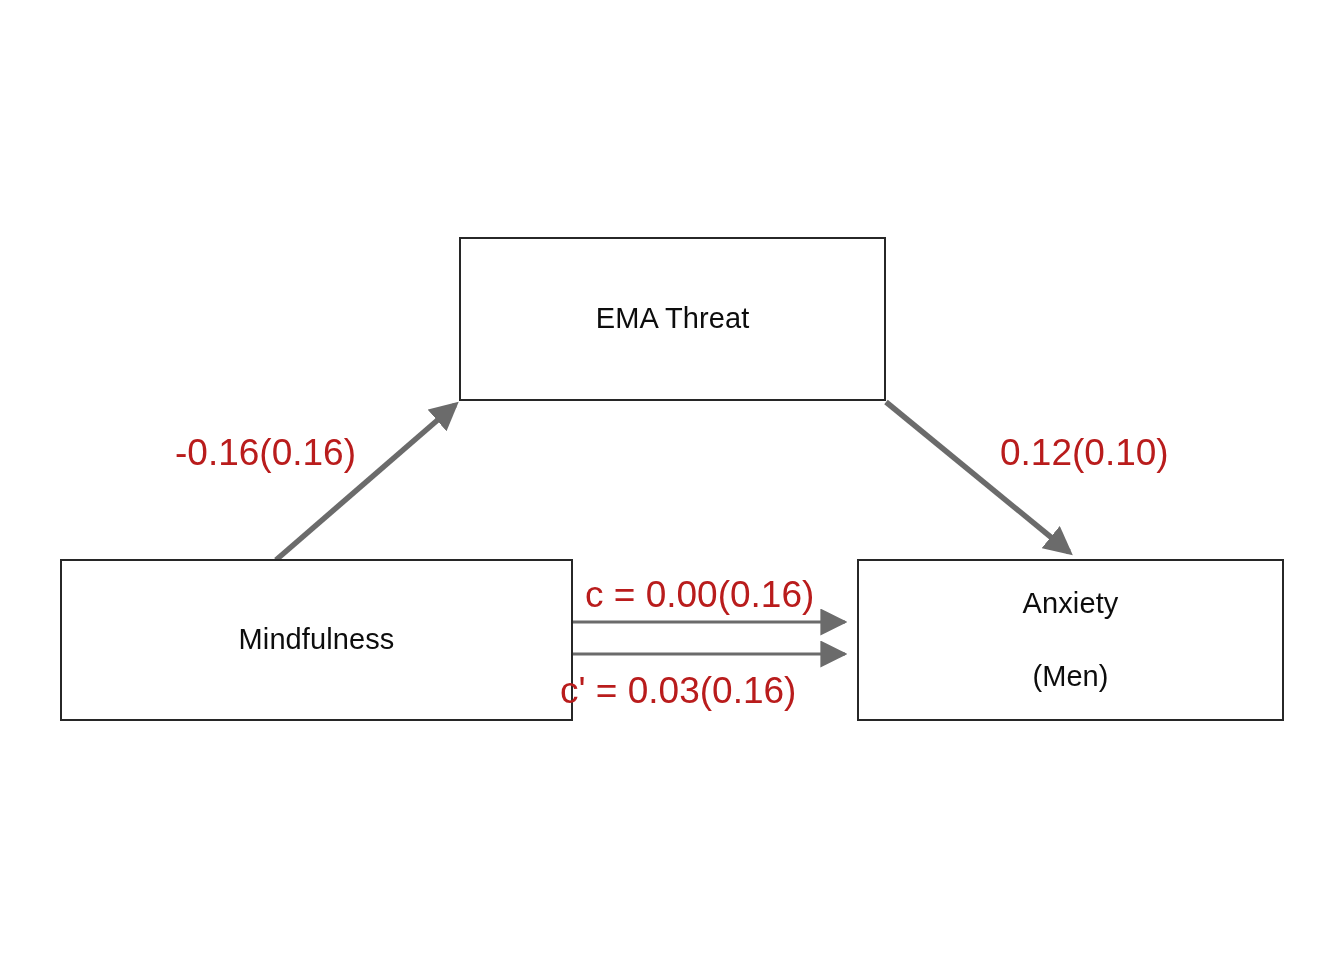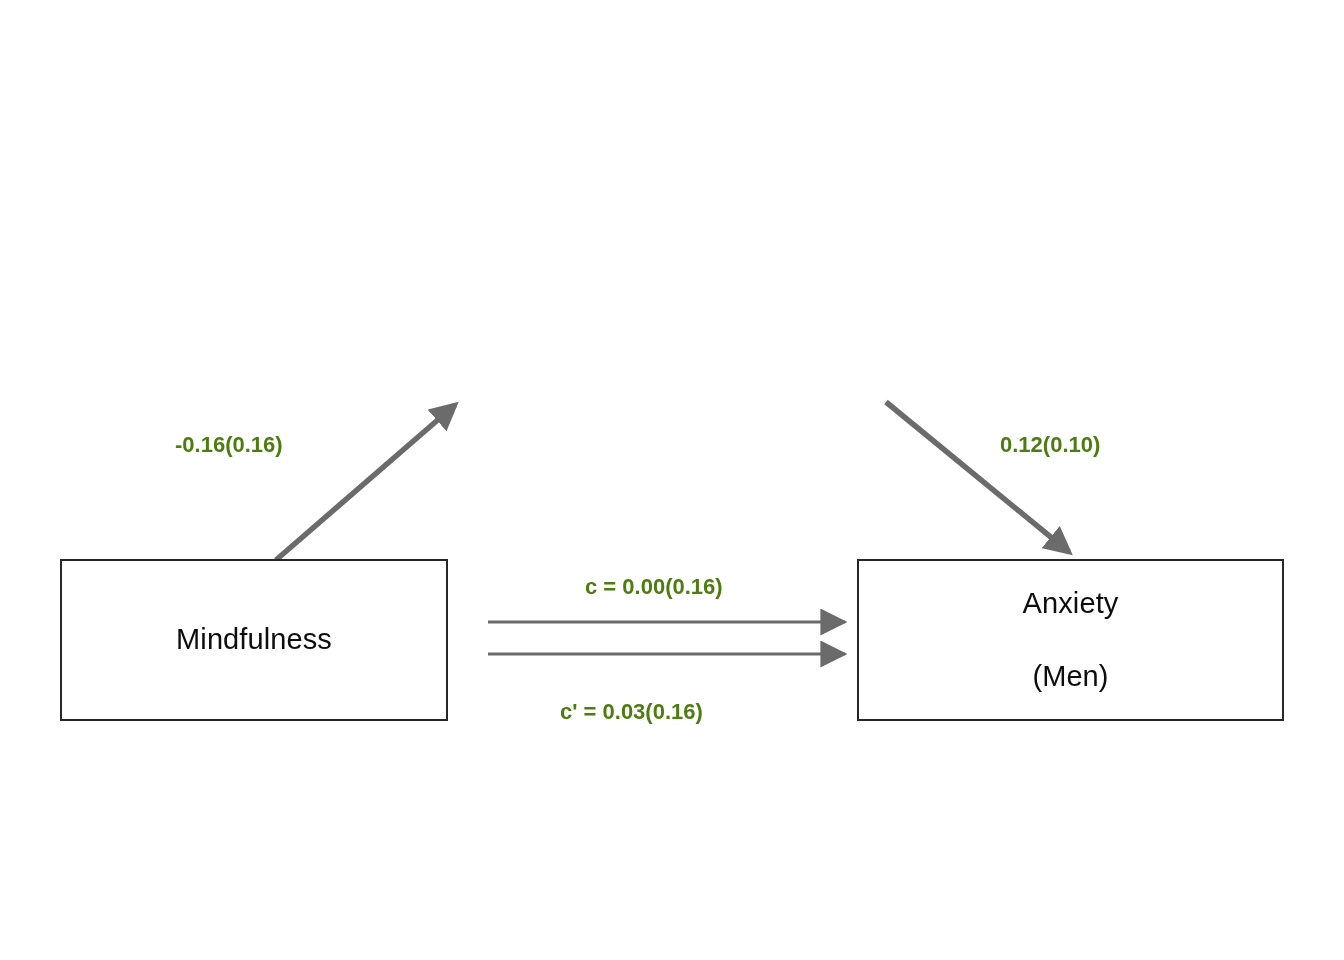--- a/index.html
+++ b/index.html
@@ -48,55 +48,53 @@
   }
   #node-ema {
     left: 459px;
     top: 237px;
     width: 427px;
     height: 164px;
   }
   #node-mindfulness {
     left: 60px;
     top: 559px;
-    width: 388px;
+    width: 513px;
     height: 162px;
   }
   #node-anxiety {
     left: 857px;
     top: 559px;
     width: 427px;
     height: 162px;
     gap: 31px;
   }
   .edge-label {
     position: absolute;
-    color: #4d7c0f;
-    font-size: 22px;
+    color: #b91c1c;
+    font-size: 37px;
     font-family: "Liberation Sans", sans-serif;
     white-space: nowrap;
     line-height: 1;
-    font-weight: bold;
   }
   #label-a {
     left: 175px;
     top: 434px;
   }
   #label-b {
     left: 1000px;
     top: 434px;
   }
   #label-c {
     left: 585px;
     top: 576px;
   }
   #label-cprime {
     left: 560px;
     top: 672px;
-    margin-top: 29px;
   }
 </style>
 </head>
 <body>
 
 <div id="canvas">
 
   <svg id="edges" viewBox="0 0 1344 960" width="1344" height="960" xmlns="http://www.w3.org/2000/svg">
     <defs>
       <marker id="arrow-thick" markerWidth="5.2" markerHeight="5.2" refX="4.3" refY="2.6" orient="auto" markerUnits="strokeWidth">
@@ -109,20 +107,23 @@
 
     <line x1="276" y1="560" x2="455" y2="405" stroke="#6b6b6b" stroke-width="5.5" marker-end="url(#arrow-thick)"></line>
 
     <line x1="886" y1="402" x2="1069" y2="552" stroke="#6b6b6b" stroke-width="5.5" marker-end="url(#arrow-thick)"></line>
 
     <line x1="488" y1="622" x2="845" y2="622" stroke="#6b6b6b" stroke-width="3" marker-end="url(#arrow-thin)"></line>
 
     <line x1="488" y1="654" x2="845" y2="654" stroke="#6b6b6b" stroke-width="3" marker-end="url(#arrow-thin)"></line>
   </svg>
 
+  <div class="node" id="node-ema">
+    <span class="node-line">EMA Threat</span>
+  </div>
 
   <div class="node" id="node-mindfulness">
     <span class="node-line">Mindfulness</span>
   </div>
 
   <div class="node" id="node-anxiety">
     <span class="node-line">Anxiety</span>
     <span class="node-line">(Men)</span>
   </div>
 

